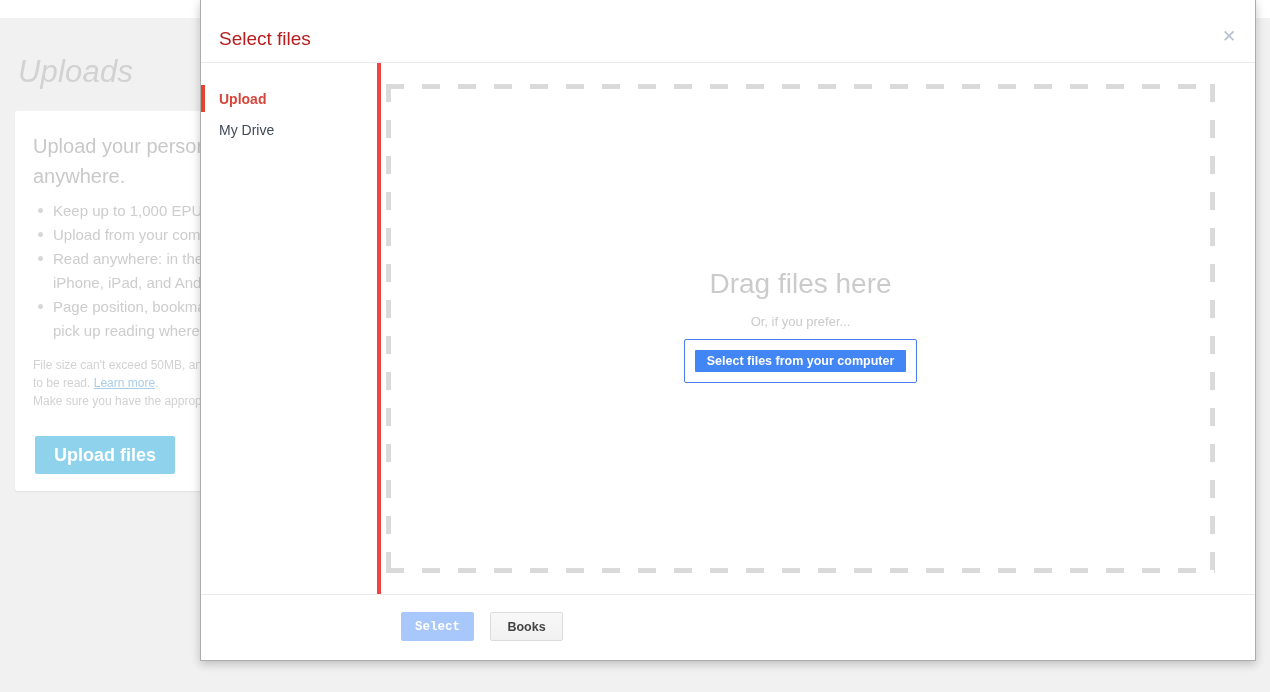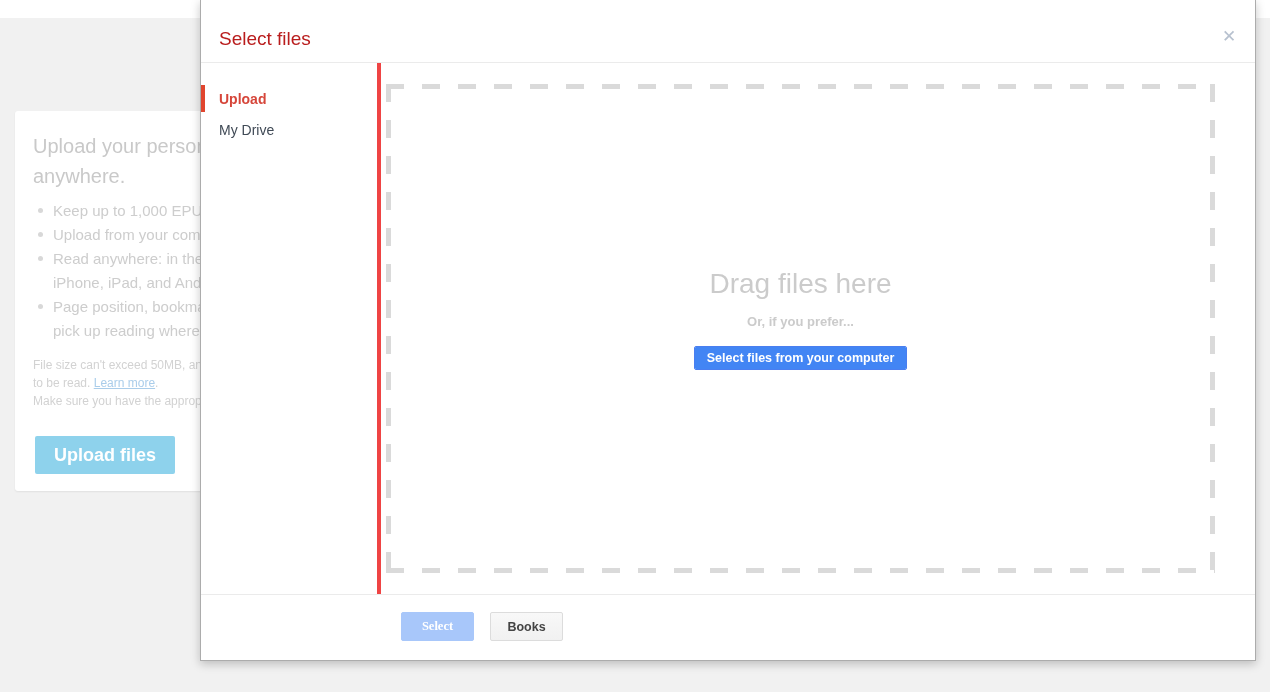--- a/index.html
+++ b/index.html
@@ -216,27 +216,27 @@
   }
   #dz-title {
     font-size: 28px;
     color: #cbcbcb;
     font-weight: 400;
     line-height: 34px;
   }
   #dz-sub {
     margin-top: 13px;
     font-size: 13px;
-    font-weight: bold;
+    font-weight: normal;
     color: #cbcbcb;
   }
   #dz-pick-wrap {
-    margin-top: 17px;
+    margin-top: 10px;
     display: inline-block;
-    padding: 0;
+    padding: 10px;
     border: 1px solid #4a7ef0;
     border-radius: 2px;
     background: #ffffff;
   }
   #dz-pick {
     display: block;
     height: 22px;
     padding: 0 12px;
     line-height: 22px;
     background: #4285f4;
@@ -262,21 +262,21 @@
     position: absolute;
     left: 200px; top: 17px;
     width: 73px; height: 29px;
     background: #a8c7fa;
     color: #ffffff;
     font-size: 12.5px;
     font-weight: bold;
     border: 1px solid #a8c7fa;
     border-radius: 2px;
     cursor: default;
-    font-family: Liberation Serif, serif;
+    font-family: Liberation Mono, monospace;
   }
   #btn-cancel {
     position: absolute;
     left: 289px; top: 17px;
     width: 73px; height: 29px;
     background: linear-gradient(#f8f8f8, #f1f1f1);
     color: #444444;
     font-size: 12.5px;
     font-weight: bold;
     border: 1px solid #dcdcdc;
@@ -285,20 +285,21 @@
     font-family: "Liberation Sans", sans-serif;
   }
 </style>
 </head>
 <body>
 
 <div id="page-root">
 
   <div id="bg-shell">
 
+    <div id="bg-page-title">Uploads</div>
 
     <div id="bg-card">
 
       <div id="bg-card-heading">Upload your personal books and read them anywhere.</div>
 
       <ul id="bg-list">
         <li>Keep up to 1,000 EPUB or PDF books in your library</li>
         <li>Upload from your computer or from Google Drive</li>
         <li>Read anywhere: in the browser, or in the Play Books app with iPhone, iPad, and Android devices</li>
         <li>Page position, bookmarks and notes are synced, so you can pick up reading where you left off</li>

